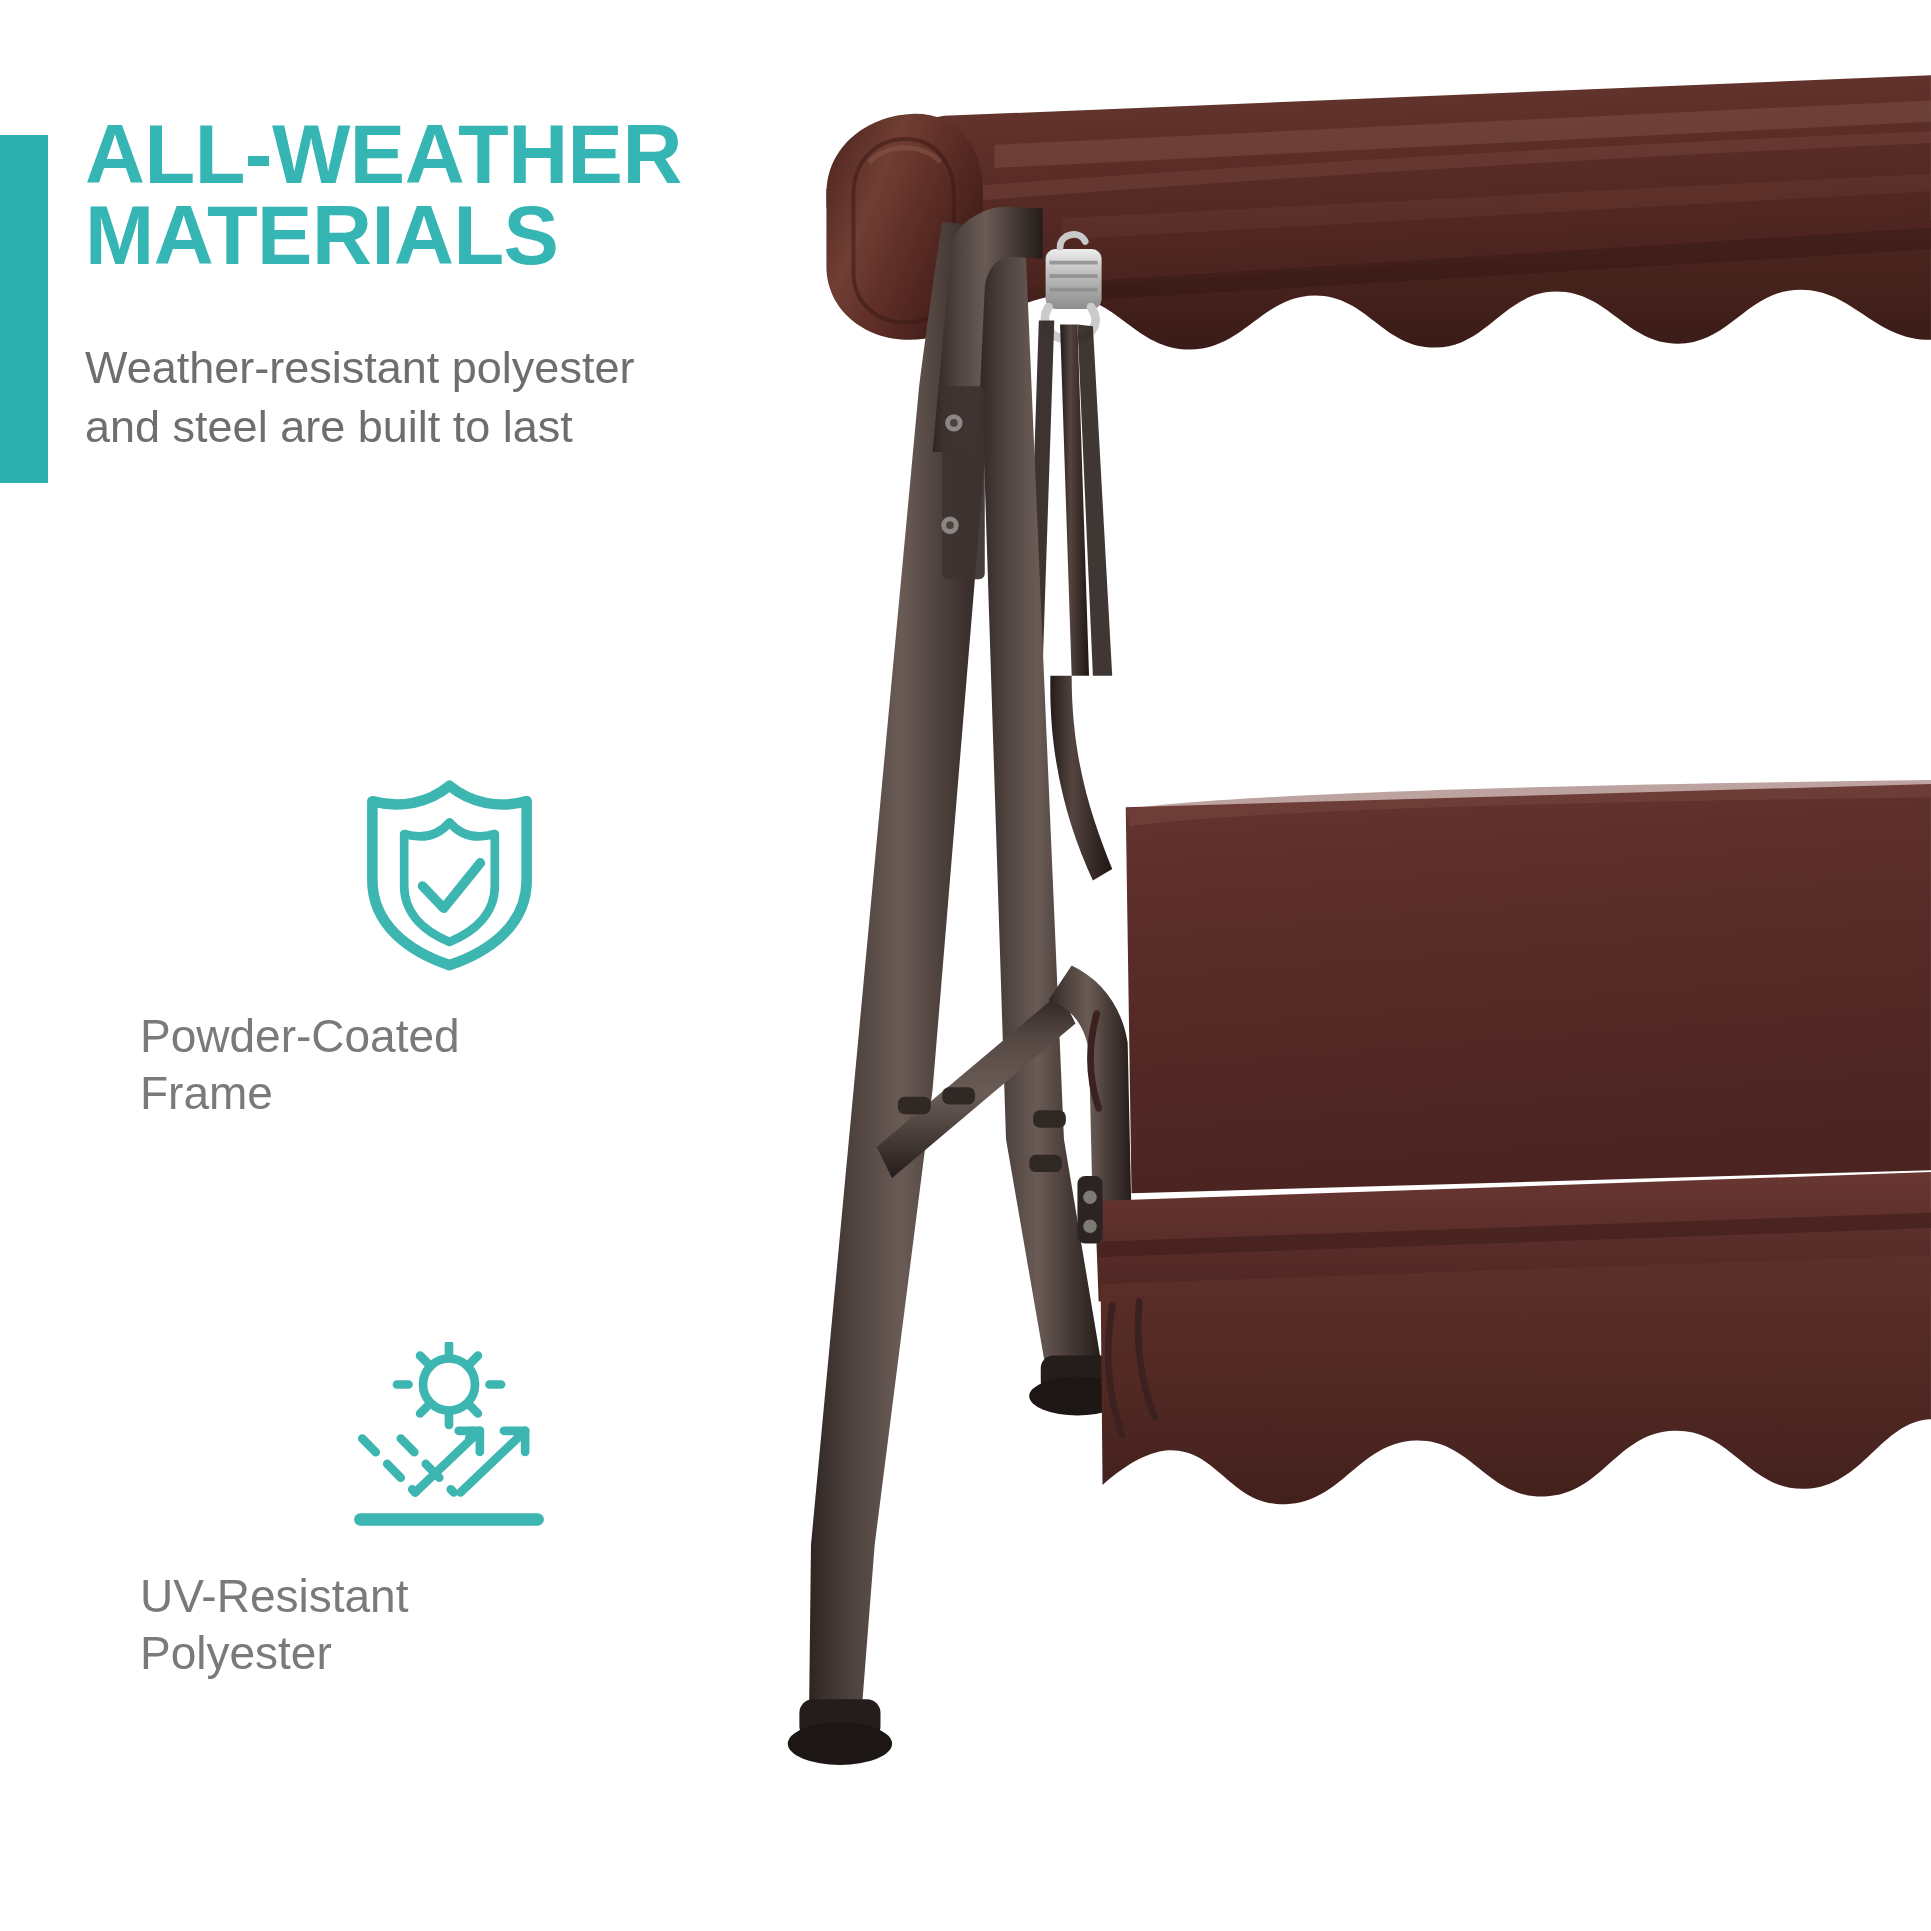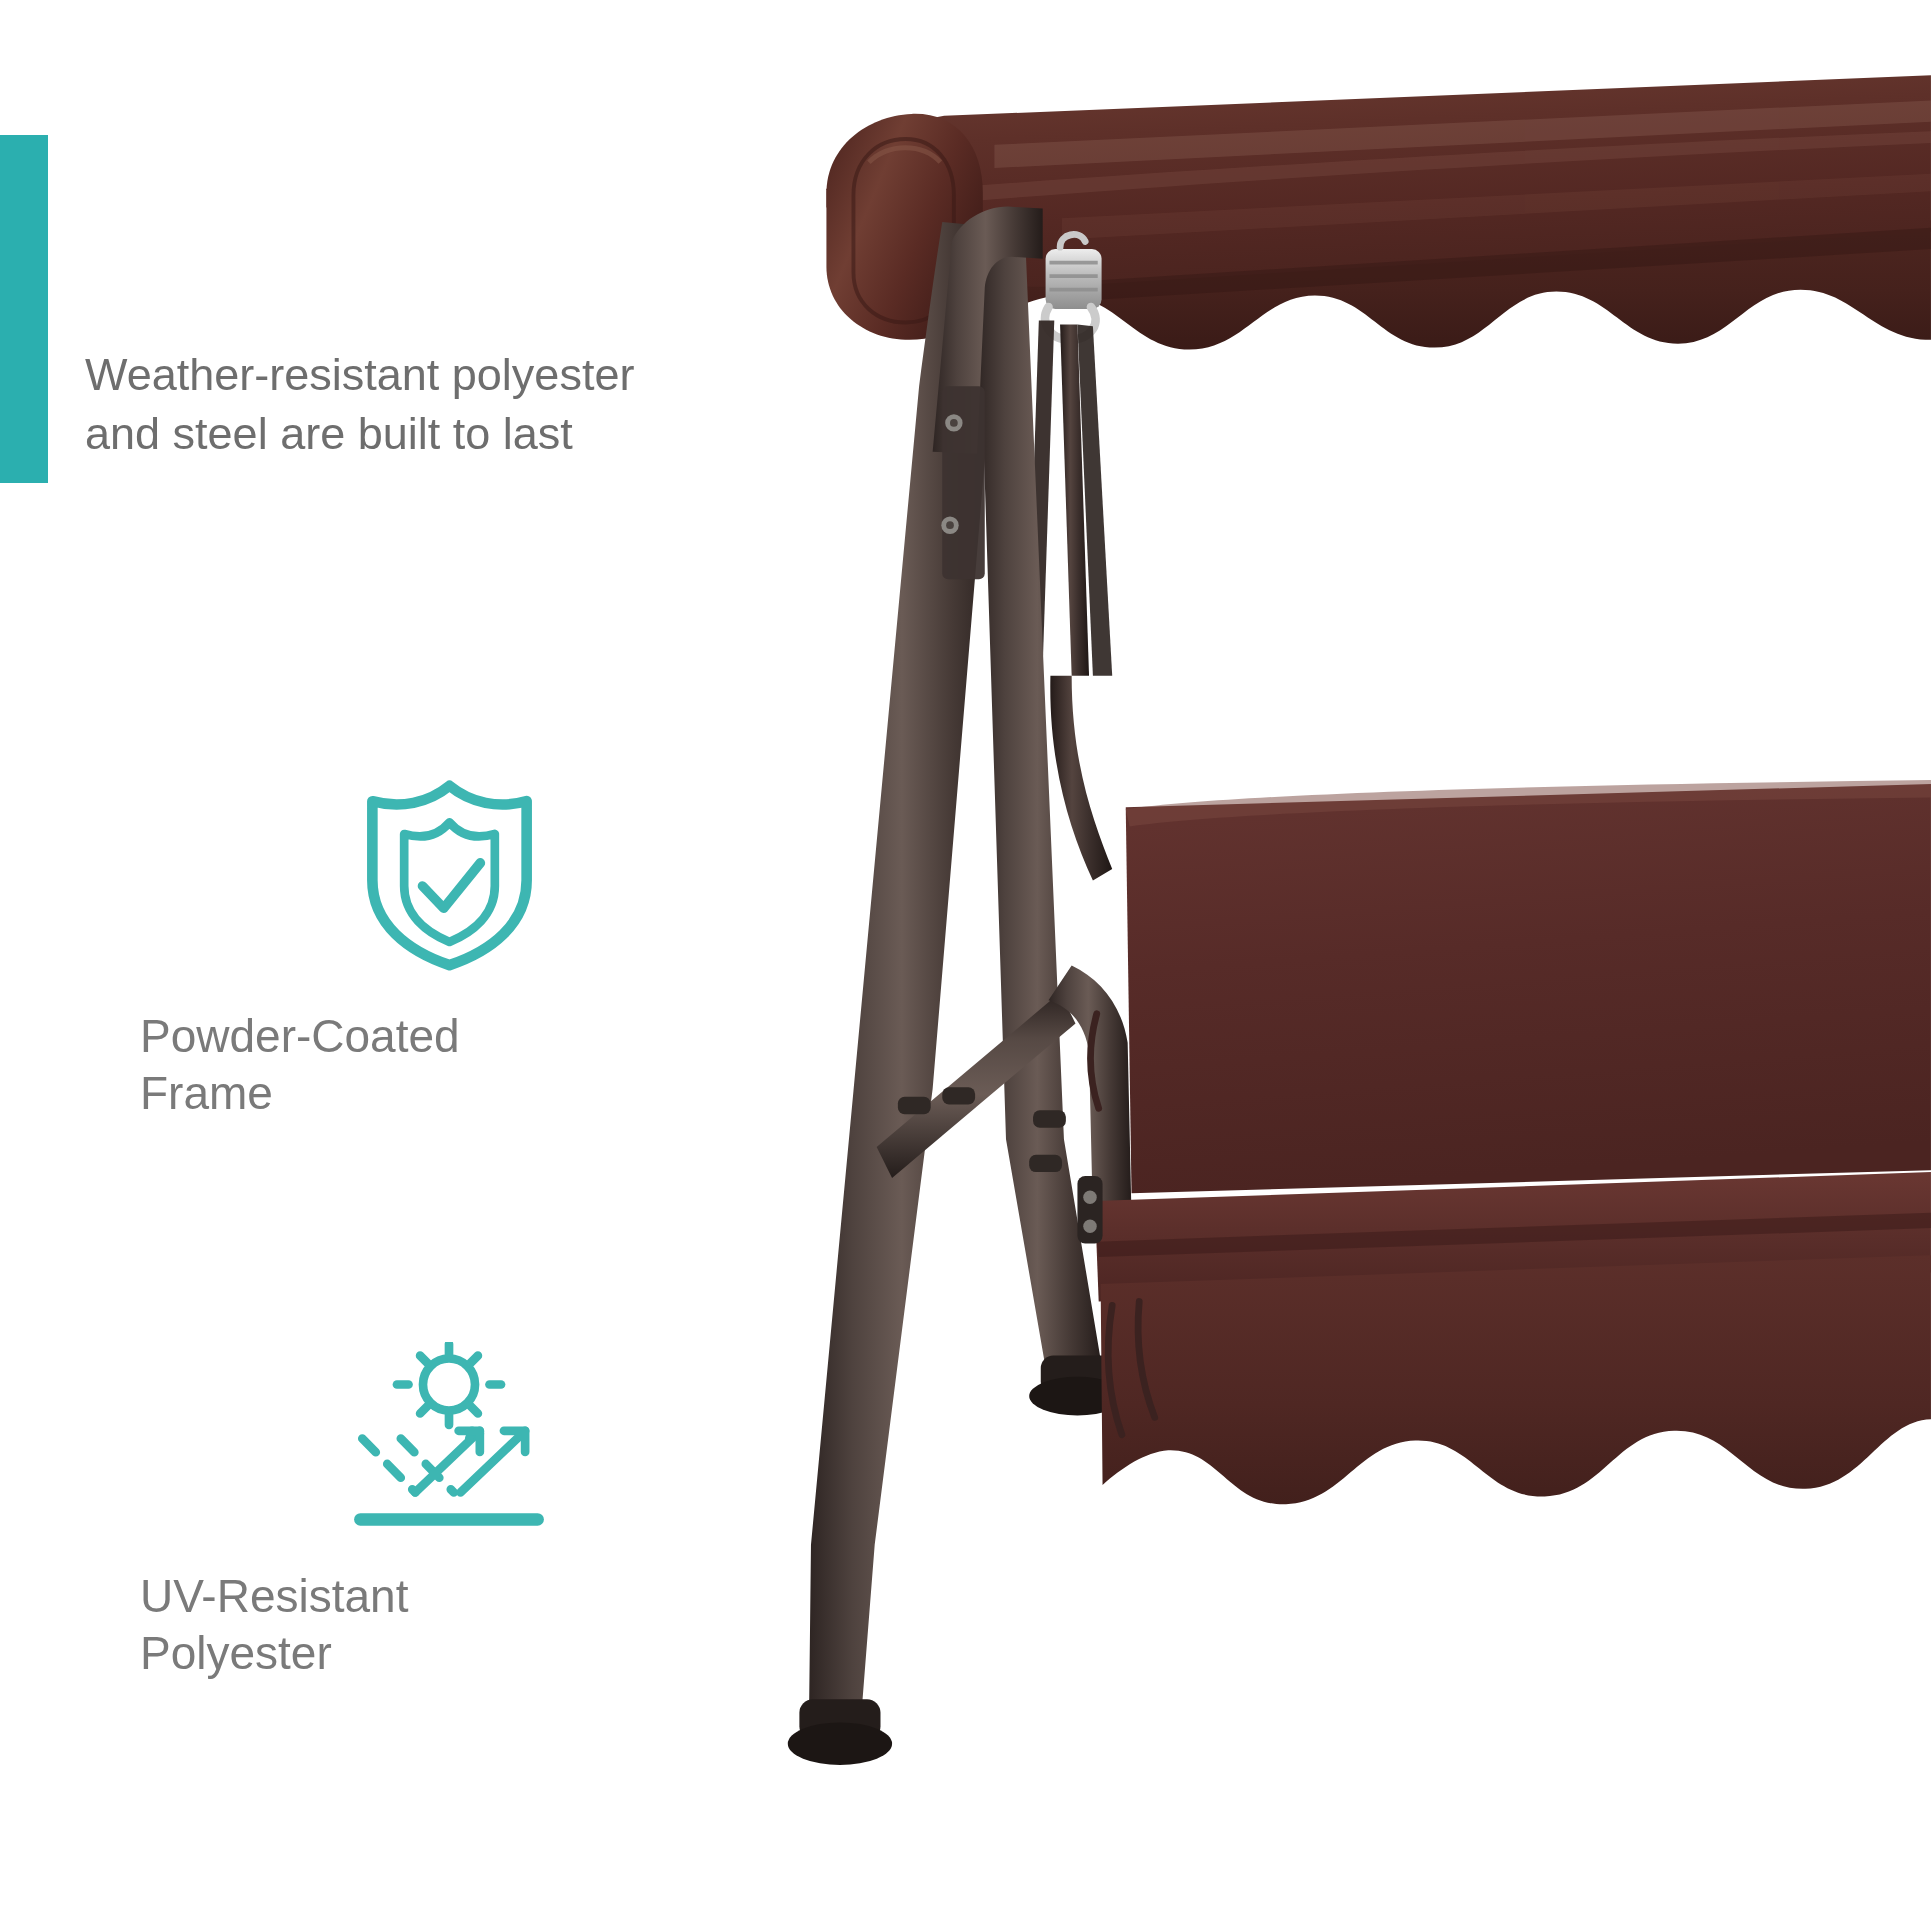--- a/index.html
+++ b/index.html
@@ -22,21 +22,21 @@
     position:absolute;left:85px;top:114px;width:676px;
     color:#35B6B4;
     font-size:83px;
     font-weight:bold;
     line-height:0.98;
     letter-spacing:-0.5px;
     text-transform:uppercase;
     white-space:pre-line;
   }
   .subhead{
-    position:absolute;left:85px;top:346px;width:714px;
+    position:absolute;left:85px;top:339px;width:714px;
     color:#6E6E6E;
     font-size:45px;
     font-weight:300;
     line-height:1.30;
     white-space:pre-line;
   }
 
   
   .feature{position:absolute;width:618px;text-align:left;}
   .feature-icon{
@@ -58,20 +58,22 @@
   
   .photo{position:absolute;left:753px;top:0;width:1178px;height:1931px;}
 </style>
 </head>
 <body>
 
 <div id="stage">
 
   <div class="accent-bar"></div>
 
+  <div class="headline">ALL-WEATHER
+MATERIALS</div>
 
   <div class="subhead">Weather-resistant polyester
 and steel are built to last</div>
 
   <div class="feature" id="feature-frame">
     <div class="feature-icon">
       <svg width="189" height="203" viewBox="0 0 196 210" fill="none" aria-hidden="true">
         <path d="M18 30 C47 38 76 32 98 14 C120 32 149 38 178 30 L178 112 C178 158 140 186 98 200 C56 186 18 158 18 112 Z" stroke="#3DB6B2" stroke-width="11" stroke-linejoin="round" stroke-linecap="round" fill="none"></path>
         <path d="M51 64 C71 70 87 65 98 52 C109 65 125 70 145 64 L145 118 C145 148 122 166 98 176 C74 166 51 148 51 118 Z" stroke="#3DB6B2" stroke-width="9" stroke-linejoin="round" stroke-linecap="round" fill="none"></path>
         <path d="M70 118 L92 141 L130 94" stroke="#3DB6B2" stroke-width="10" stroke-linecap="round" stroke-linejoin="round" fill="none"></path>

